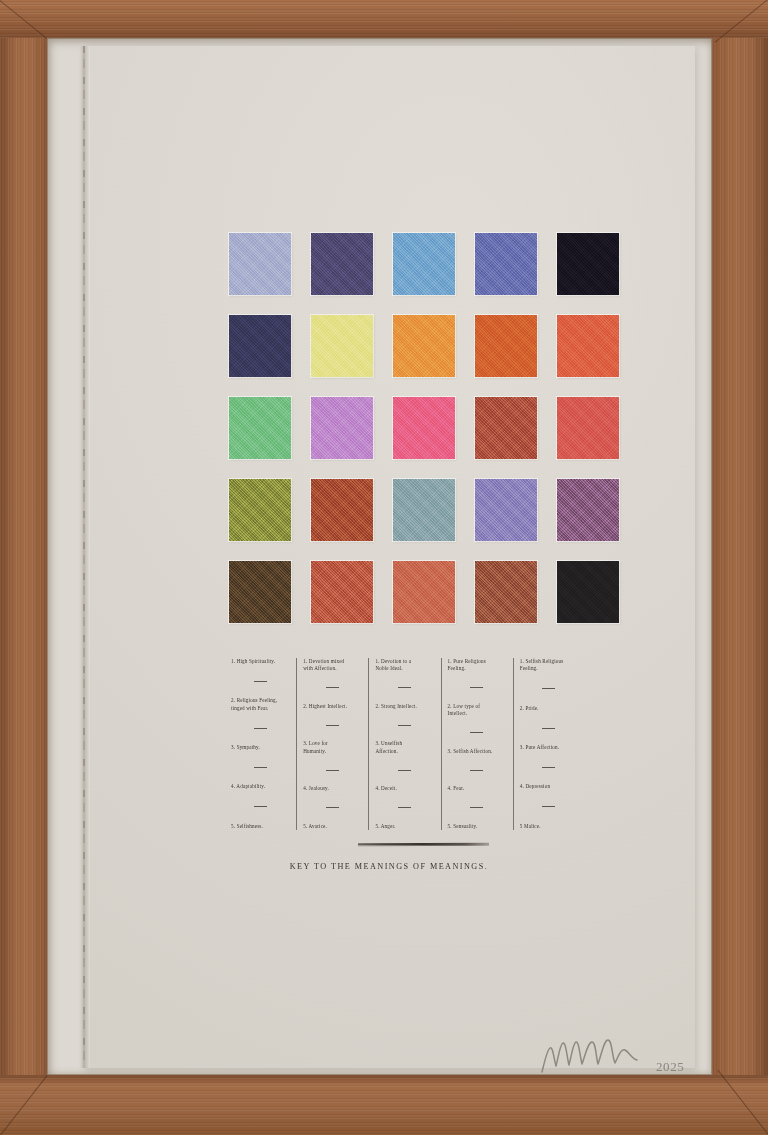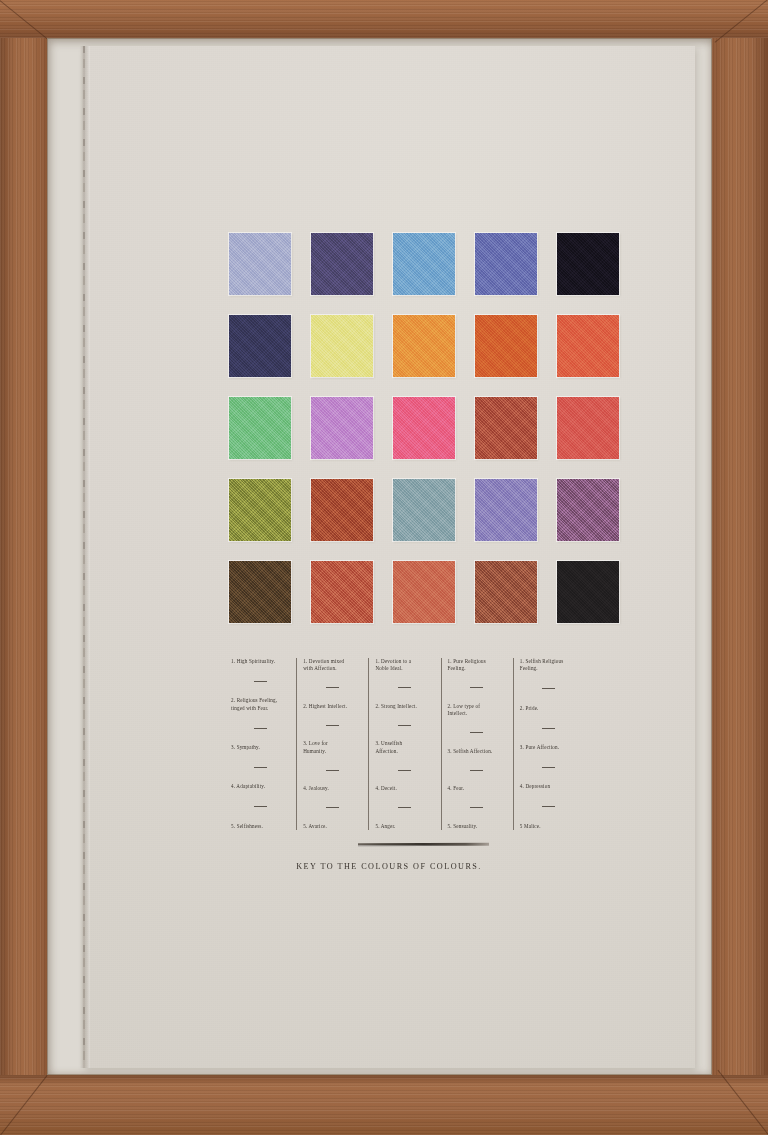--- a/index.html
+++ b/index.html
@@ -321,18 +321,27 @@
             <div class="key-entry">4. Depression</div>
             <div class="key-spacer"></div>
             <div class="key-sep"></div>
             <div class="key-spacer"></div>
             <div class="key-entry">5 Malice.</div>
           </div>
         </div>
 
       <div id="key-rule"></div>
 
-      <div id="key-caption">KEY TO THE COLOURS OF COLOURS.</div>
-
+      <div id="key-caption">KEY TO THE MEANINGS OF MEANINGS.</div>
+
+      <div id="signature-row">
+        <svg id="signature-mark" width="120" height="44" viewBox="0 0 120 44">
+          <path d="M4 38 C6 30, 9 16, 12 14 C15 12, 16 26, 18 32 C20 25, 22 10, 25 9
+                   C28 8, 29 24, 31 31 C33 24, 35 9, 38 8 C41 7, 42 23, 44 30
+                   C47 22, 50 8, 54 8 C58 8, 58 24, 60 30 C63 22, 66 6, 70 6
+                   C74 6, 74 22, 77 29 C80 23, 83 14, 87 16 C91 18, 94 25, 99 26" fill="none" stroke="#8d8880" stroke-width="1.5" stroke-linecap="round" stroke-linejoin="round"></path>
+        </svg>
+        <span id="signature-year">2025</span>
+      </div>
 
     </div>
   </div>
 </div>
 
 </body></html>

